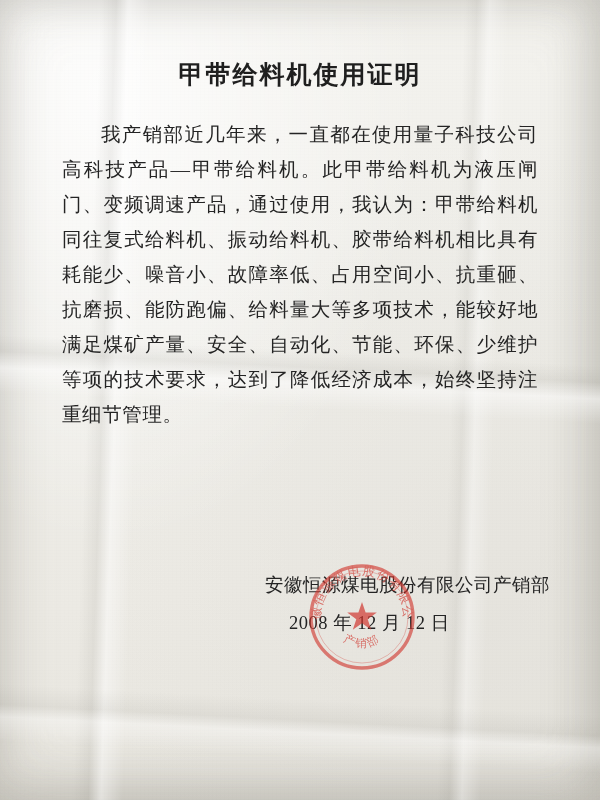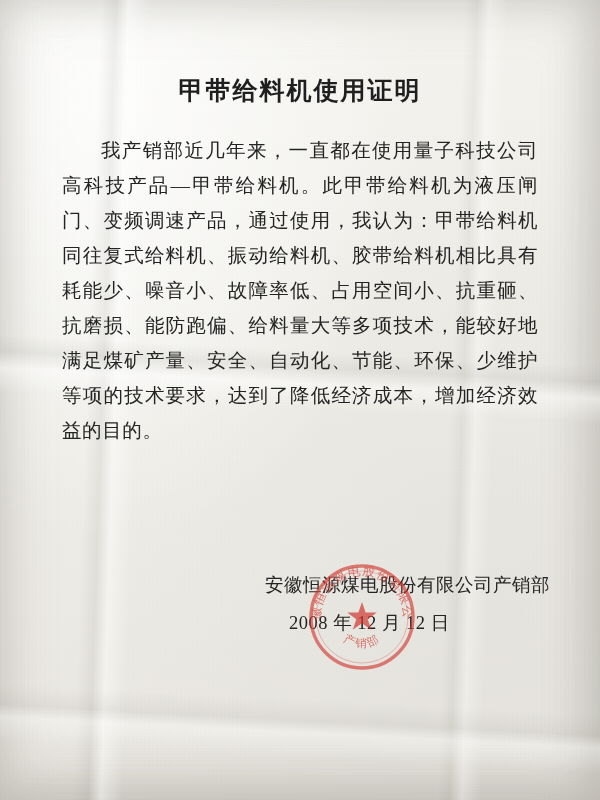--- a/index.html
+++ b/index.html
@@ -68,21 +68,21 @@
   .doc {
     position: relative;
     z-index: 3;
     padding: 0 62px;
   }
   .doc-title {
     text-align: center;
     font-size: 25px;
     font-weight: bold;
     letter-spacing: 2px;
-    margin-top: 74px;
+    margin-top: 58px;
     margin-bottom: 26px;
     color: #1f1f1f;
     font-family: "Liberation Serif", "DejaVu Serif", serif;
   }
   .para {
     font-size: 19.5px;
     line-height: 35px;
     text-align: justify;
     text-justify: inter-ideograph;
     text-indent: 2em;
@@ -145,21 +145,21 @@
 
   <div class="crease edge-shade"></div>
   <div class="crease crease-v1"></div>
   <div class="crease crease-h1"></div>
   <div class="crease paper-grain"></div>
 
   <div class="doc">
 
     <div class="doc-title">甲带给料机使用证明</div>
 
-    <p class="para">我产销部近几年来，一直都在使用量子科技公司高科技产品—甲带给料机。此甲带给料机为液压闸门、变频调速产品，通过使用，我认为：甲带给料机同往复式给料机、振动给料机、胶带给料机相比具有耗能少、噪音小、故障率低、占用空间小、抗重砸、抗磨损、能防跑偏、给料量大等多项技术，能较好地满足煤矿产量、安全、自动化、节能、环保、少维护等项的技术要求，达到了降低经济成本，增加经济效益的目的。</p>
+    <p class="para">我产销部近几年来，一直都在使用量子科技公司高科技产品—甲带给料机。此甲带给料机为液压闸门、变频调速产品，通过使用，我认为：甲带给料机同往复式给料机、振动给料机、胶带给料机相比具有耗能少、噪音小、故障率低、占用空间小、抗重砸、抗磨损、能防跑偏、给料量大等多项技术，能较好地满足煤矿产量、安全、自动化、节能、环保、少维护等项的技术要求，达到了降低经济成本，始终坚持注重细节管理。</p>
 
 
 
   </div>
 
   <div class="sign-block">
     <div class="sign-org">安徽恒源煤电股份有限公司产销部</div>
     <div class="sign-date">2008 年 12 月 12 日</div>
   </div>
 

